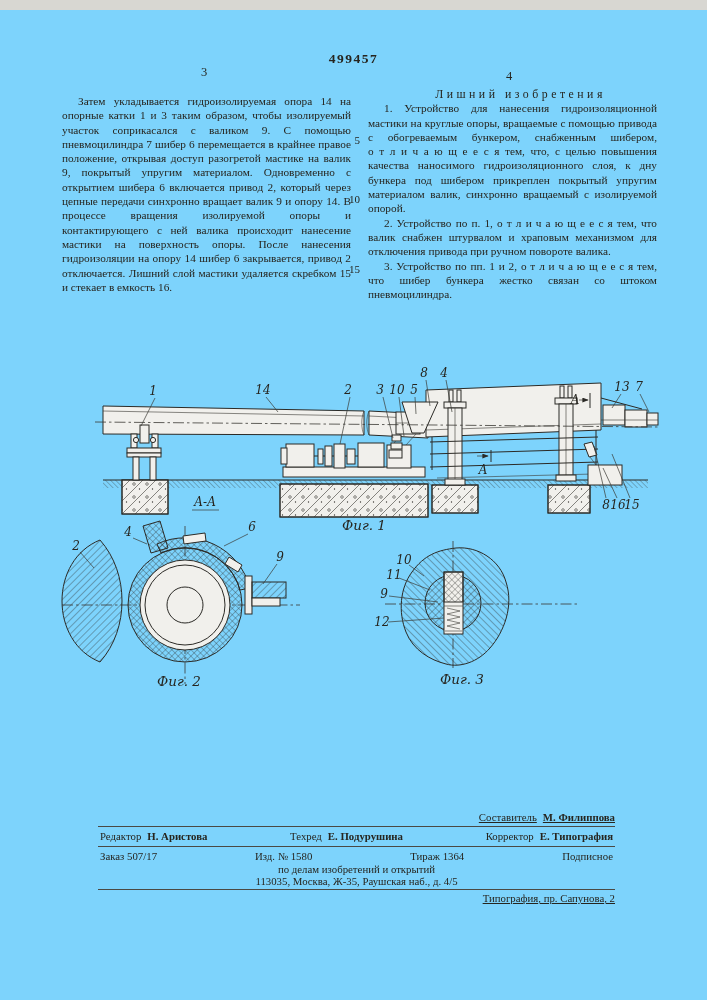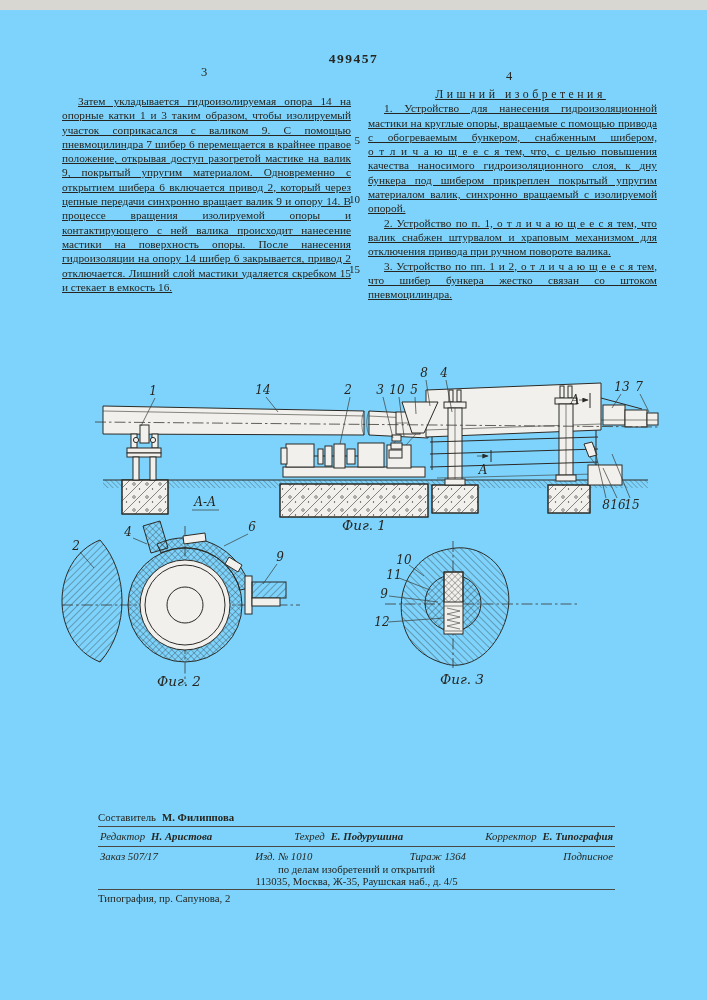--- a/index.html
+++ b/index.html
@@ -7,36 +7,36 @@
     position:relative; width:707px; height:1000px; margin:10px auto;
     background:#7dd3fc; color:#26251f; overflow:hidden;
     font-family:"Liberation Serif", serif;
   }
   .pat-num { position:absolute; top:41px; left:0; width:707px; text-align:center;
     font-size:13.5px; font-weight:bold; letter-spacing:1.5px; }
   .col-num { position:absolute; font-size:12.5px; }
   .cn-left { top:55px; left:201px; }
   .cn-right { top:59px; left:506px; }
   .col { position:absolute; width:289px; font-size:11.3px; line-height:14.3px;
-    text-align:justify;text-decoration:underline; }
+    text-align:justify; }
   .col-left { left:62px; top:84px; }
   .col-right { left:368px; top:77px; }
   .col p { margin:0; text-indent:16px; }
   .claims-heading { text-align:center; letter-spacing:3.5px; text-indent:0;
     margin:0 0 7px 0; font-size:11.8px; }
   .margin-num { position:absolute; width:20px; text-align:right; font-size:11px;
     left:340px; }
   .mn-5  { top:124px; }
   .mn-10 { top:183px; }
   .mn-15 { top:253px; }
   .drawing { position:absolute; left:0; top:340px; }
   .footer { position:absolute; left:98px; top:801px; width:517px; font-size:10.8px;
     line-height:13px; }
-  .f-center { text-align:left; }
-  .f-row { display:flex; justify-content:space-between; padding:1px 2px;font-style:italic; }
+  .f-center { text-align:right;text-decoration:underline; }
+  .f-row { display:flex; justify-content:space-between; padding:1px 2px; }
   .f-rule { border-top:1px solid #4a4944; margin:2px 0; height:0; }
   .f-name { font-weight:bold; margin-left:6px; }
   .f-org { text-align:center; line-height:11.5px; }
   
   .ln   { stroke:#2b2a26; stroke-width:1; fill:none; }
   .thin { stroke:#3a3934; stroke-width:0.6; fill:none; }
   .fillp{ fill:#f1f0ec; stroke:#2b2a26; stroke-width:1; }
   .cl   { stroke:#3a3934; stroke-width:0.8; fill:none; stroke-dasharray:11 3 2.5 3; }
   .ldr  { stroke:#3a3934; stroke-width:0.7; fill:none; }
   .co   { font:italic 12px "DejaVu Serif", serif; fill:#26251f; text-anchor:middle; }
@@ -322,21 +322,21 @@
     </div>
     <div class="f-rule"></div>
     <div class="f-row">
       <span><span>Редактор</span><span class="f-name">Н. Аристова</span></span>
       <span><span>Техред</span><span class="f-name">Е. Подурушина</span></span>
       <span><span>Корректор</span><span class="f-name">Е. Типография</span></span>
     </div>
     <div class="f-rule"></div>
     <div class="f-row">
       <span>Заказ 507/17</span>
-      <span>Изд. № 1010</span>
+      <span>Изд. № 1580</span>
       <span>Тираж 1364</span>
       <span>Подписное</span>
     </div>
     <div class="f-org">по делам изобретений и открытий</div>
     <div class="f-org">113035, Москва, Ж-35, Раушская наб., д. 4/5</div>
     <div class="f-rule"></div>
     <div class="f-center">Типография, пр. Сапунова, 2</div>
   </div>
 
 </div>

